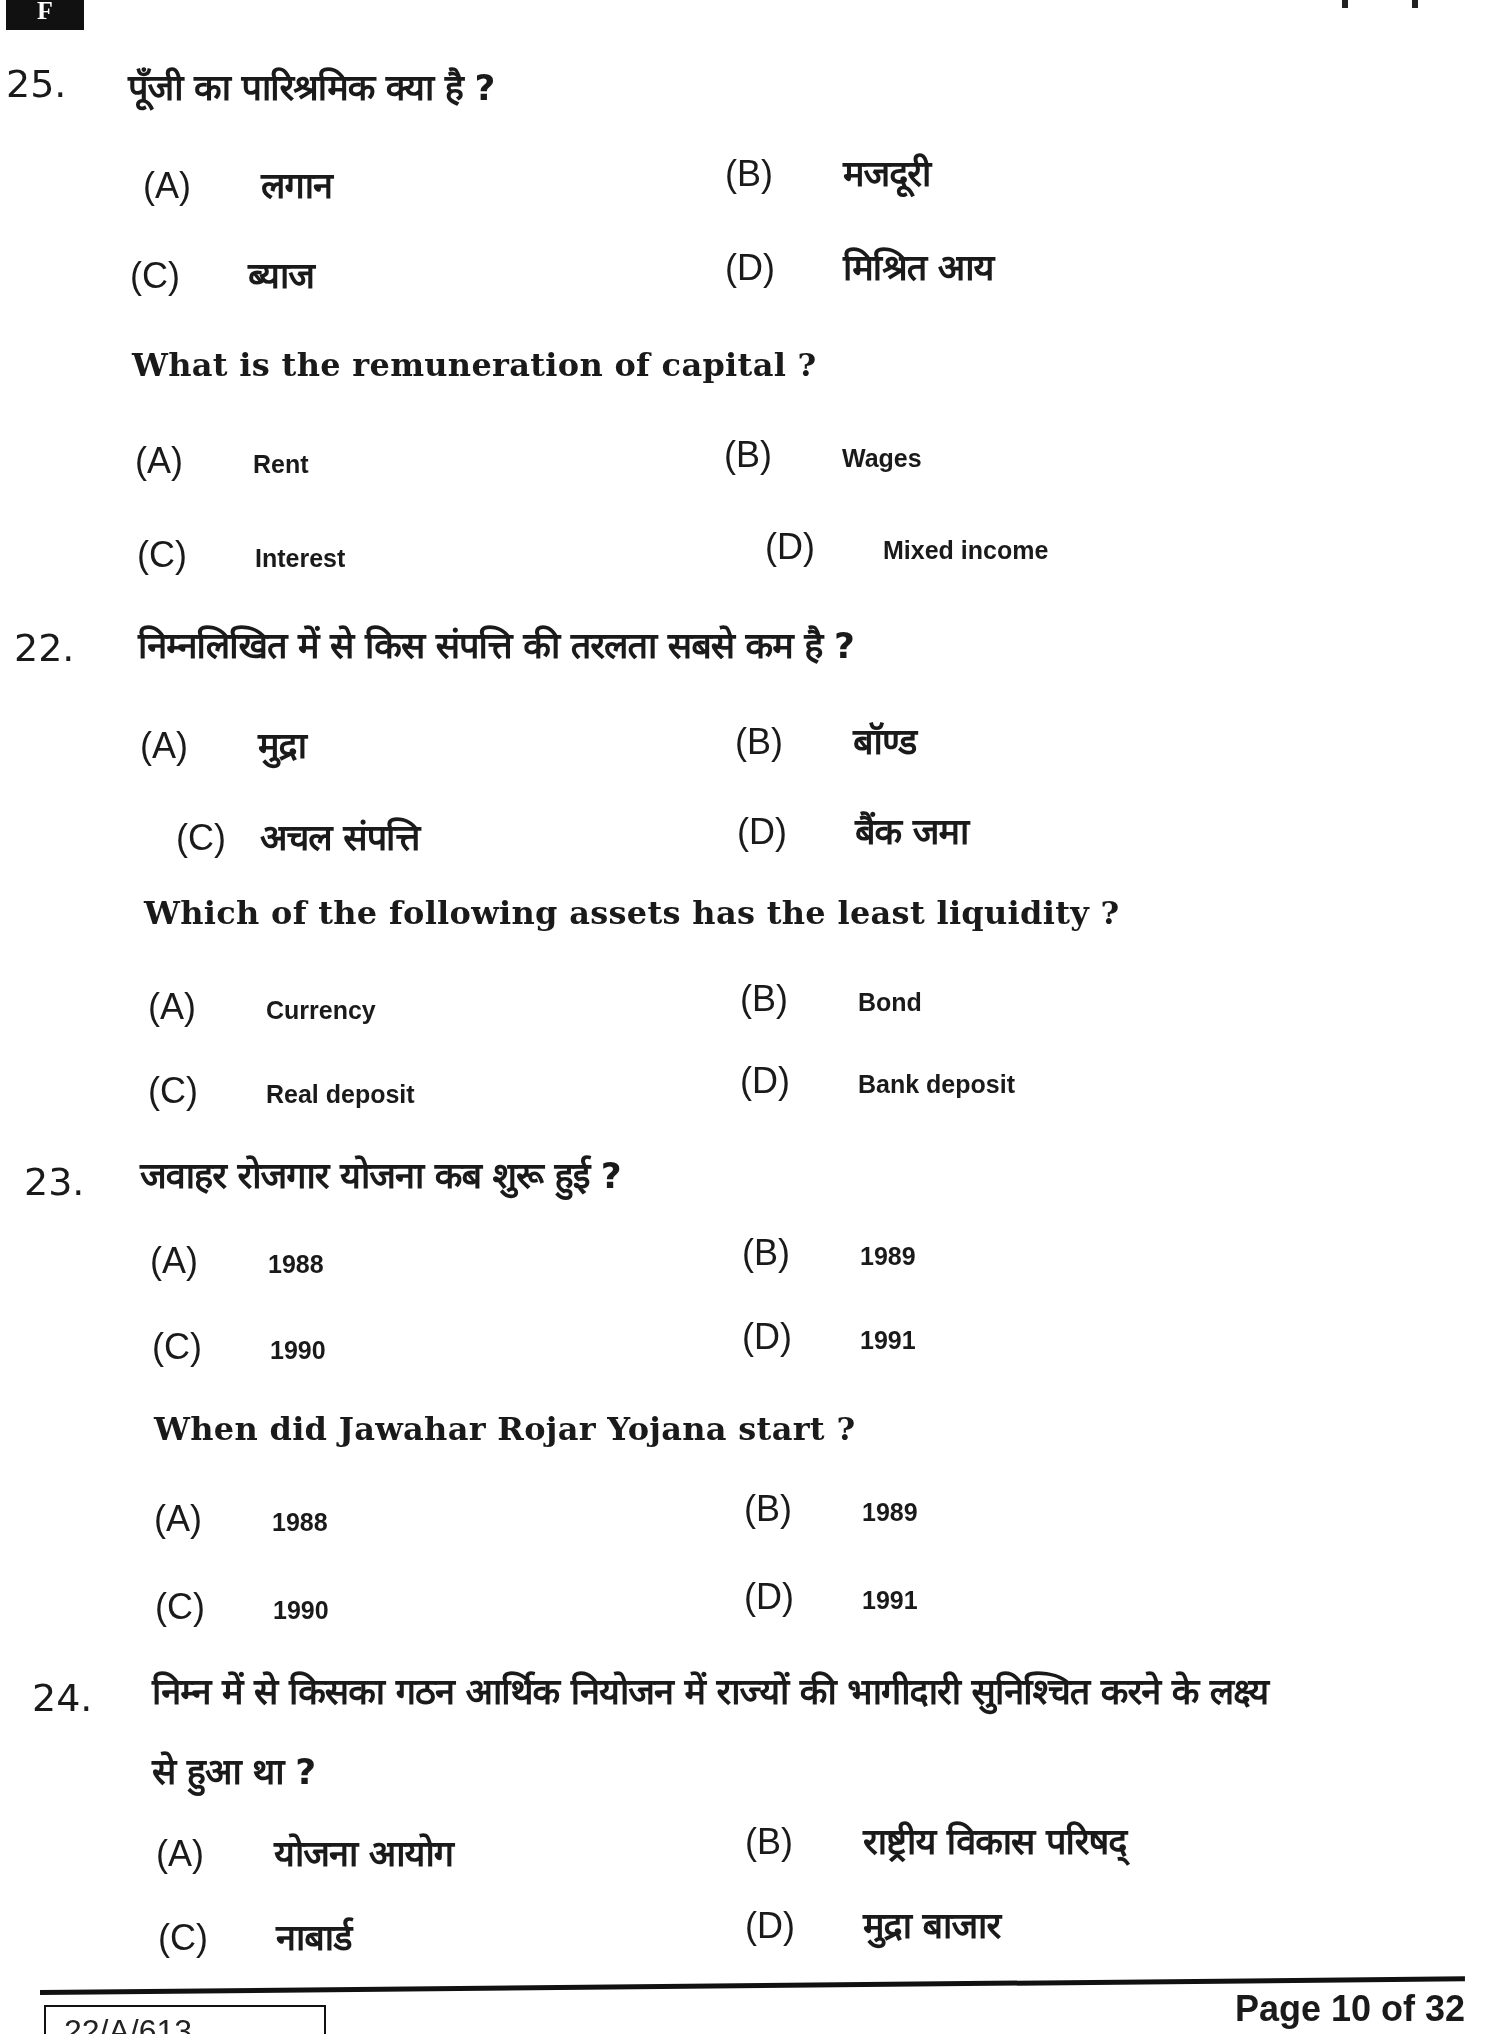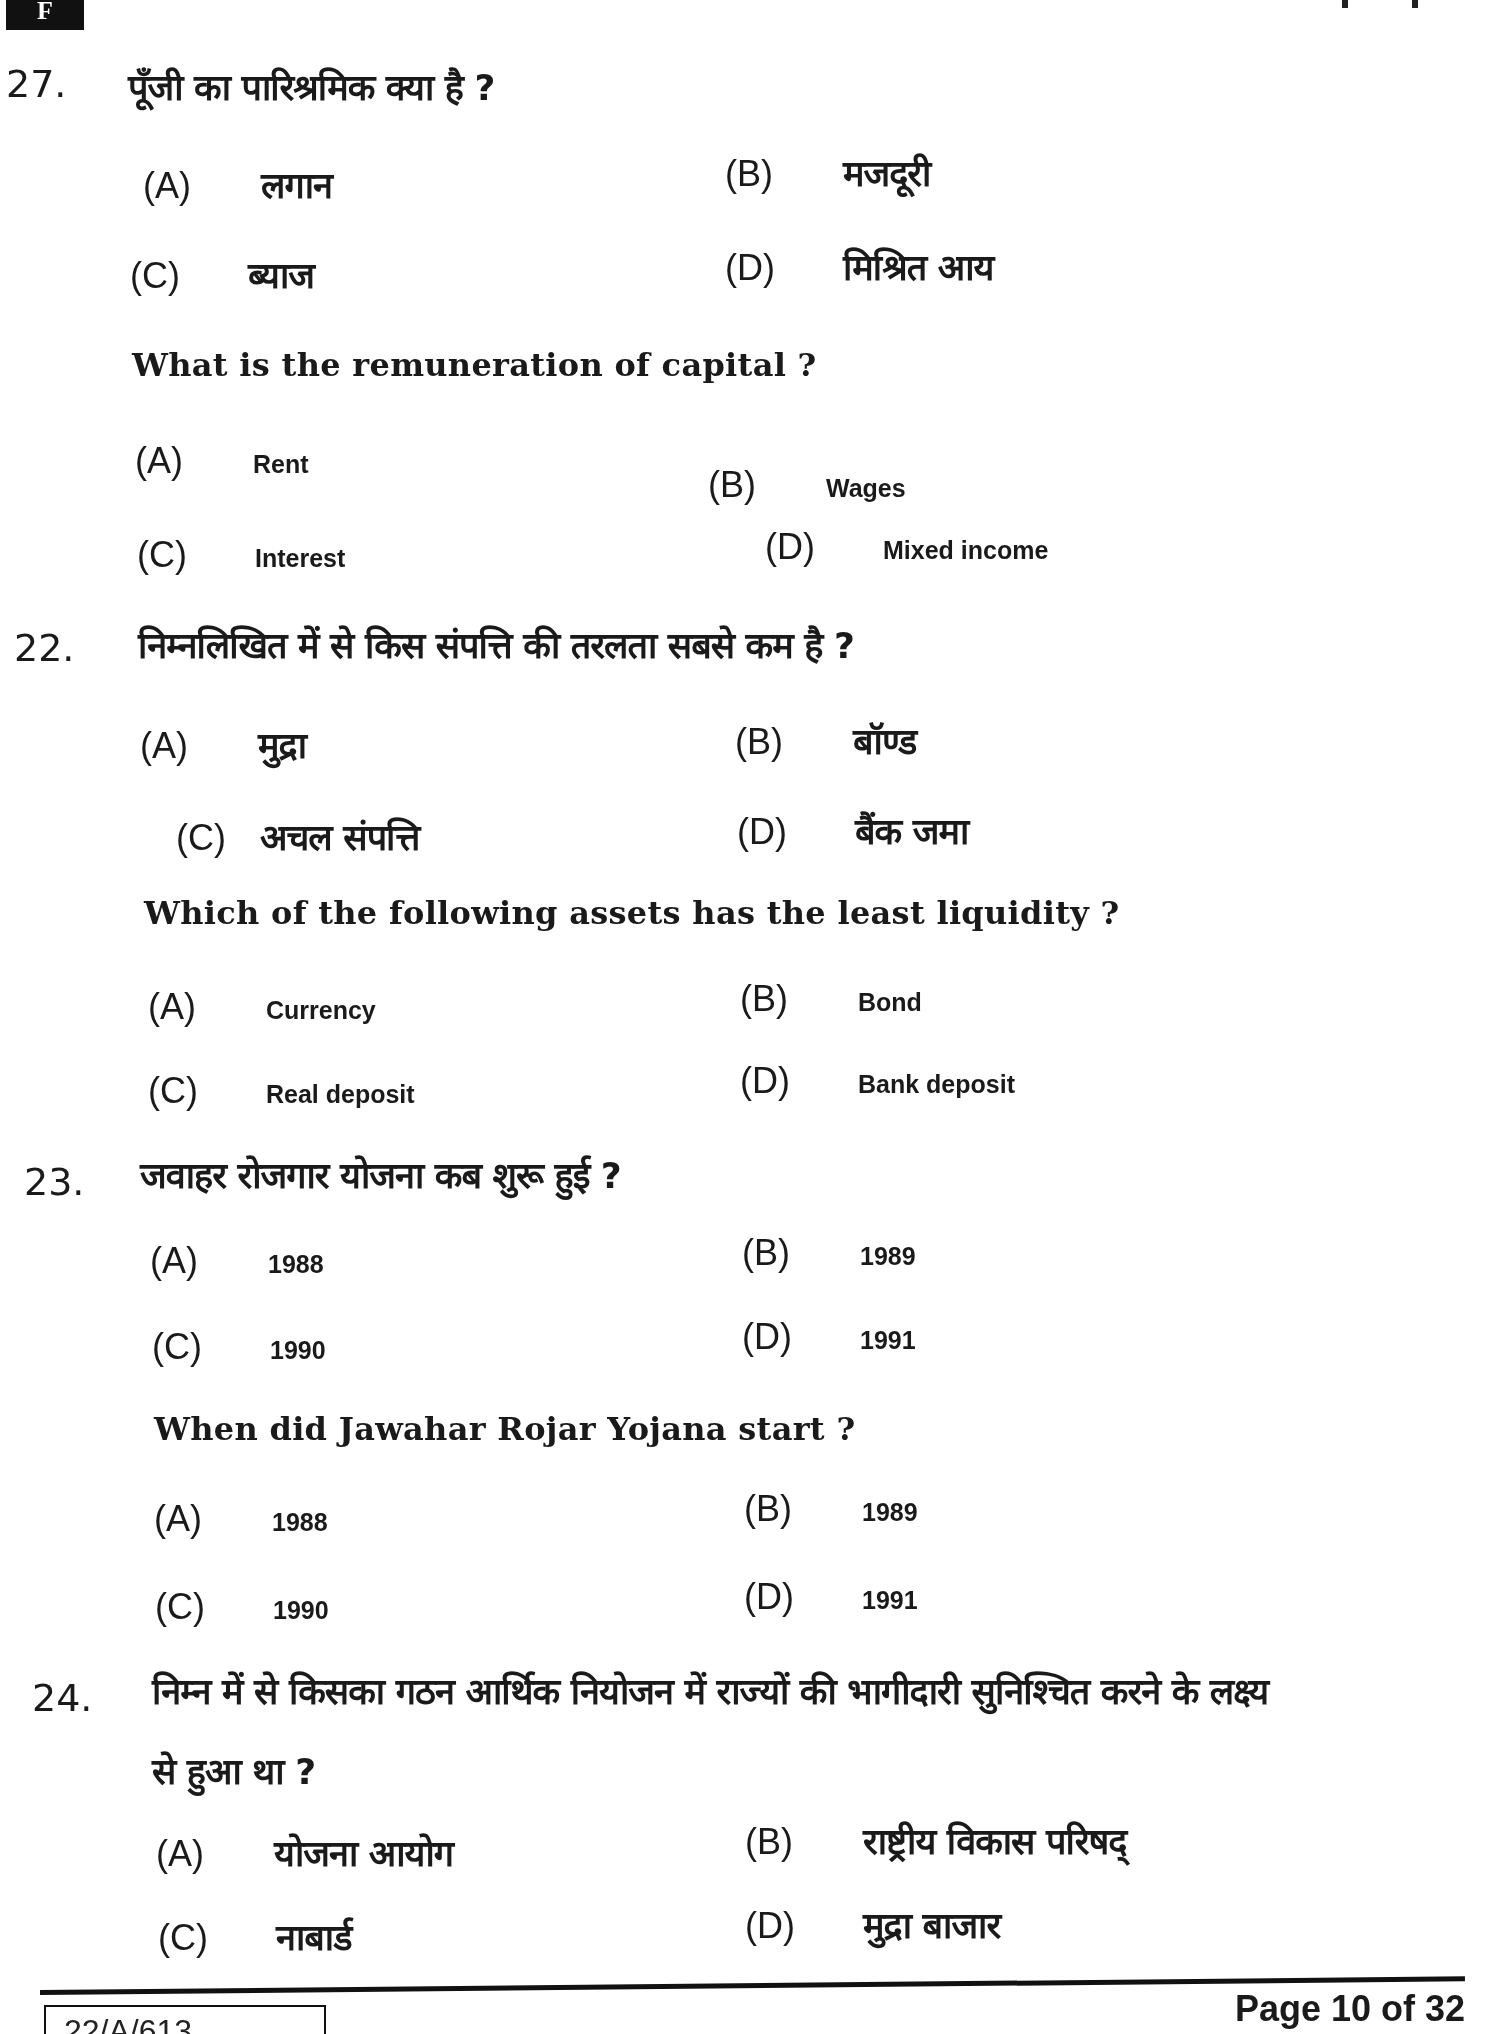--- a/index.html
+++ b/index.html
@@ -54,32 +54,32 @@
   }
 </style>
 </head>
 <body>
 
 <div class="corner-badge">F</div>
 <div class="corner-mark" style="left:1342px;"></div>
 <div class="corner-mark" style="left:1412px;"></div>
 
 <div>
-  <div class="qnum" style="left:6px;top:62px;">27.</div>
+  <div class="qnum" style="left:6px;top:62px;">25.</div>
   <div class="qtext-hi" style="left:128px;top:62px;">पूँजी का पारिश्रमिक क्या है ?</div>
 
   <div class="opt" style="left:130px;top:160px;margin-left:13px;"><span class="lbl">(A)</span><span class="val-hi">लगान</span></div>
   <div class="opt" style="left:725px;top:148px;"><span class="lbl">(B)</span><span class="val-hi">मजदूरी</span></div>
   <div class="opt" style="left:130px;top:250px;"><span class="lbl">(C)</span><span class="val-hi">ब्याज</span></div>
   <div class="opt" style="left:725px;top:242px;"><span class="lbl">(D)</span><span class="val-hi">मिश्रित आय</span></div>
 
   <div class="qtext-en" style="left:132px;top:346px;">What is the remuneration of capital ?</div>
 
   <div class="opt" style="left:135px;top:440px;"><span class="lbl">(A)</span><span class="val-en">Rent</span></div>
-  <div class="opt" style="left:708px;top:434px;margin-top:30px;"><span class="lbl">(B)</span><span class="val-en">Wages</span></div>
+  <div class="opt" style="left:724px;top:434px;"><span class="lbl">(B)</span><span class="val-en">Wages</span></div>
   <div class="opt" style="left:137px;top:534px;"><span class="lbl">(C)</span><span class="val-en">Interest</span></div>
   <div class="opt" style="left:733px;top:526px;margin-left:32px;"><span class="lbl">(D)</span><span class="val-en">Mixed income</span></div>
 </div>
 
 <div>
   <div class="qnum" style="left:14px;top:626px;">22.</div>
   <div class="qtext-hi" style="left:138px;top:620px;">निम्नलिखित में से किस संपत्ति की तरलता सबसे कम है ?</div>
 
   <div class="opt" style="left:140px;top:720px;"><span class="lbl">(A)</span><span class="val-hi">मुद्रा</span></div>
   <div class="opt" style="left:735px;top:716px;"><span class="lbl">(B)</span><span class="val-hi">बॉण्ड</span></div>

